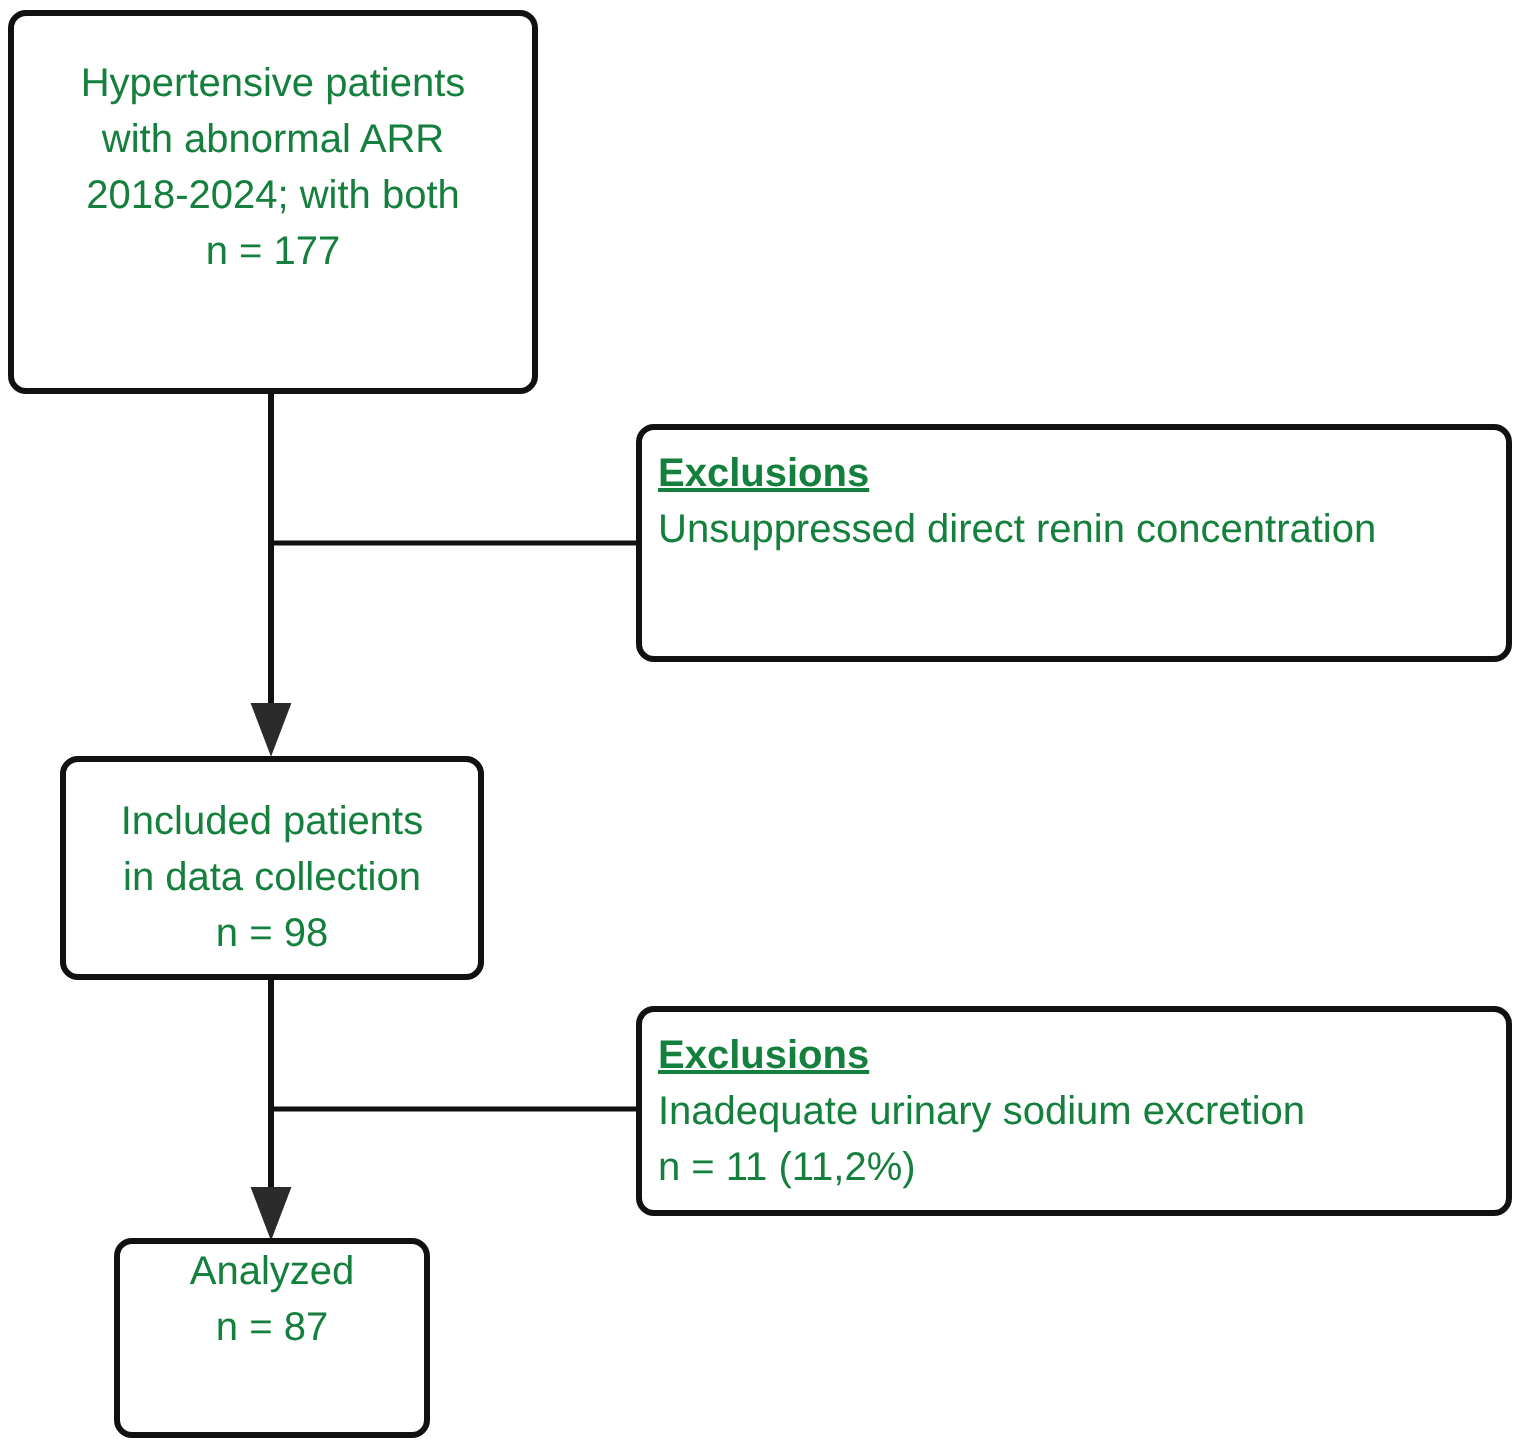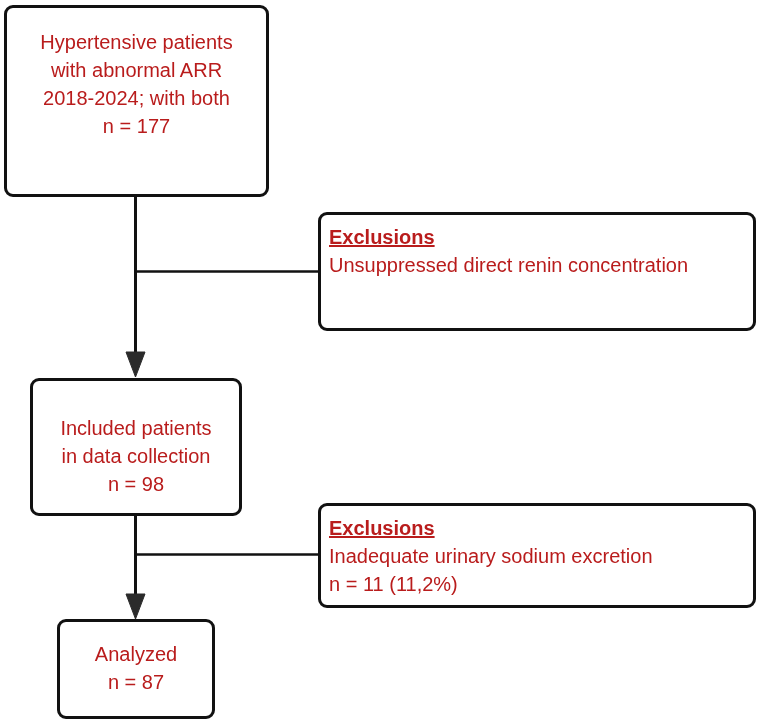--- a/index.html
+++ b/index.html
@@ -21,21 +21,21 @@
     top: 0;
     width: 760px;
     height: 727px;
   }
   .node {
     position: absolute;
     box-sizing: border-box;
     border: 3px solid #111111;
     border-radius: 9px;
     background: #ffffff;
-    color: #b91c1c;
+    color: #15803d;
     font-size: 20px;
     line-height: 28px;
   }
   .node-center {
     display: flex;
     flex-direction: column;
     align-items: center;
     justify-content: flex-start;
     text-align: center;
   }
@@ -49,26 +49,25 @@
     font-weight: bold;
     text-decoration: underline;
     display: inline-block;
   }
   
   #node-source {
     left: 4px;  top: 5px;  width: 265px; height: 192px;
     padding-top: 20px;
   }
   #node-included {
-    left: 30px; top: 378px; width: 212px; height: 138px;
-    padding-top: 33px;
+    left: 30px; top: 378px; width: 212px; height: 112px;
+    padding-top: 16px;
   }
   #node-analyzed {
     left: 57px; top: 619px; width: 158px; height: 100px;
-    padding-top: 18px;
   }
   
   #node-exclusion-1 {
     left: 318px; top: 212px; width: 438px; height: 119px;
     padding: 8px 0 0 8px;
   }
   #node-exclusion-2 {
     left: 318px; top: 503px; width: 438px; height: 105px;
     padding: 8px 0 0 8px;
   }

